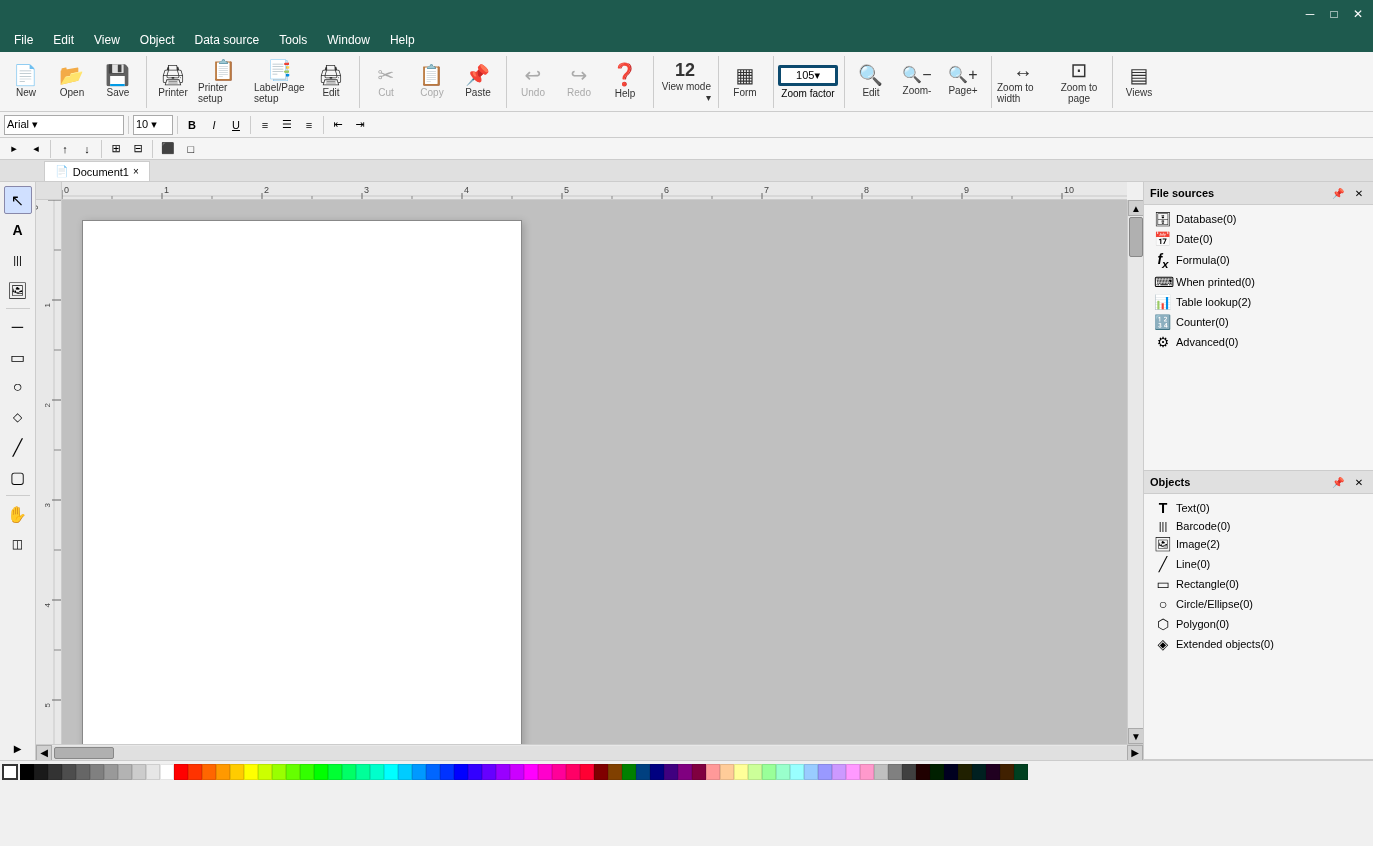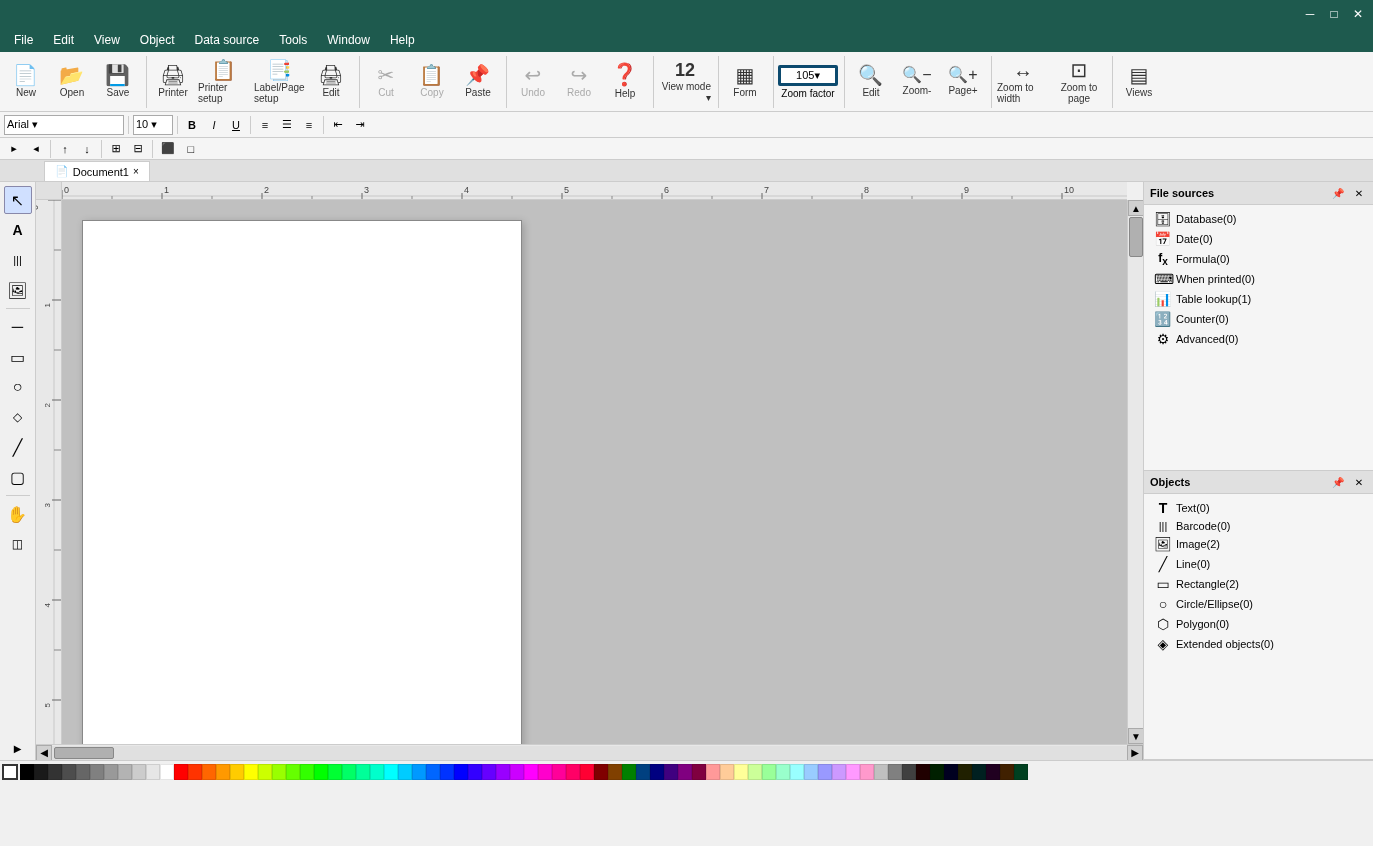--- a/index.html
+++ b/index.html
@@ -673,30 +673,30 @@
       <div class="panel-content">
         <div class="panel-item">
           <span class="panel-item-icon">🗄</span>
           <span>Database(0)</span>
         </div>
         <div class="panel-item">
           <span class="panel-item-icon">📅</span>
           <span>Date(0)</span>
         </div>
         <div class="panel-item">
-          <span class="panel-item-icon" style="font-weight:bold;font-size:12px">f<sub>x</sub></span>
+          <span class="panel-item-icon" style="font-style:italic;font-weight:bold;font-size:14px">f<sub>x</sub></span>
           <span>Formula(0)</span>
         </div>
         <div class="panel-item">
           <span class="panel-item-icon">⌨</span>
           <span>When printed(0)</span>
         </div>
         <div class="panel-item">
           <span class="panel-item-icon">📊</span>
-          <span>Table lookup(1)</span>
+          <span>Table lookup(2)</span>
         </div>
         <div class="panel-item">
           <span class="panel-item-icon">🔢</span>
           <span>Counter(0)</span>
         </div>
         <div class="panel-item">
           <span class="panel-item-icon">⚙</span>
           <span>Advanced(0)</span>
         </div>
       </div>
@@ -722,21 +722,21 @@
         <div class="panel-item">
           <span class="panel-item-icon">🖼</span>
           <span>Image(2)</span>
         </div>
         <div class="panel-item">
           <span class="panel-item-icon">╱</span>
           <span>Line(0)</span>
         </div>
         <div class="panel-item">
           <span class="panel-item-icon">▭</span>
-          <span>Rectangle(2)</span>
+          <span>Rectangle(0)</span>
         </div>
         <div class="panel-item">
           <span class="panel-item-icon">○</span>
           <span>Circle/Ellipse(0)</span>
         </div>
         <div class="panel-item">
           <span class="panel-item-icon">⬡</span>
           <span>Polygon(0)</span>
         </div>
         <div class="panel-item">

